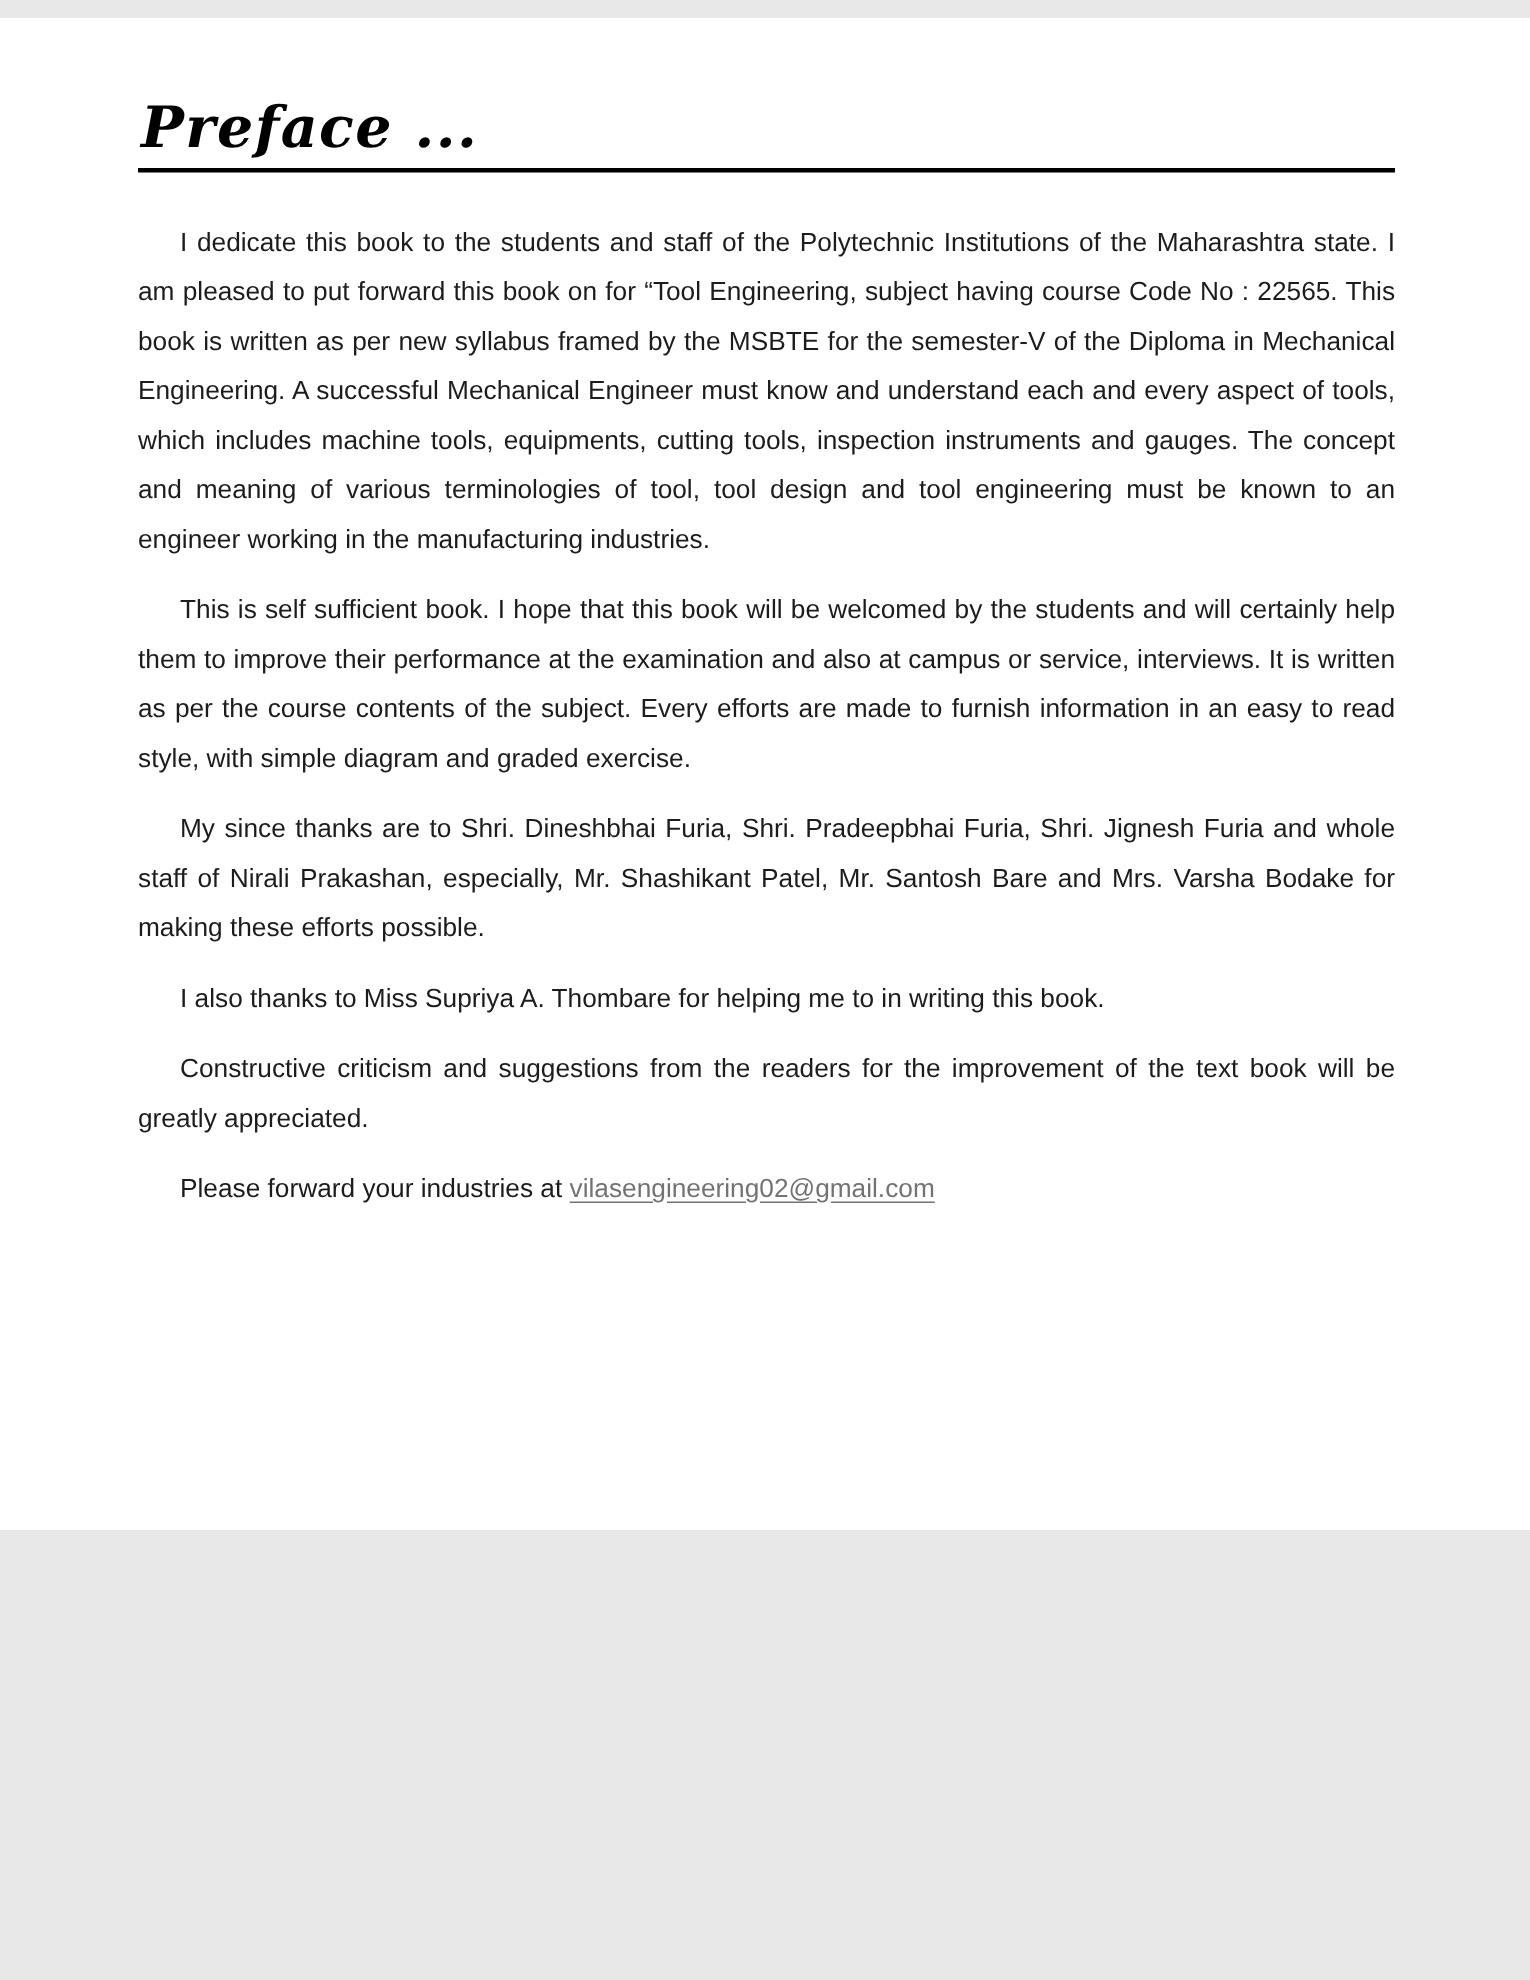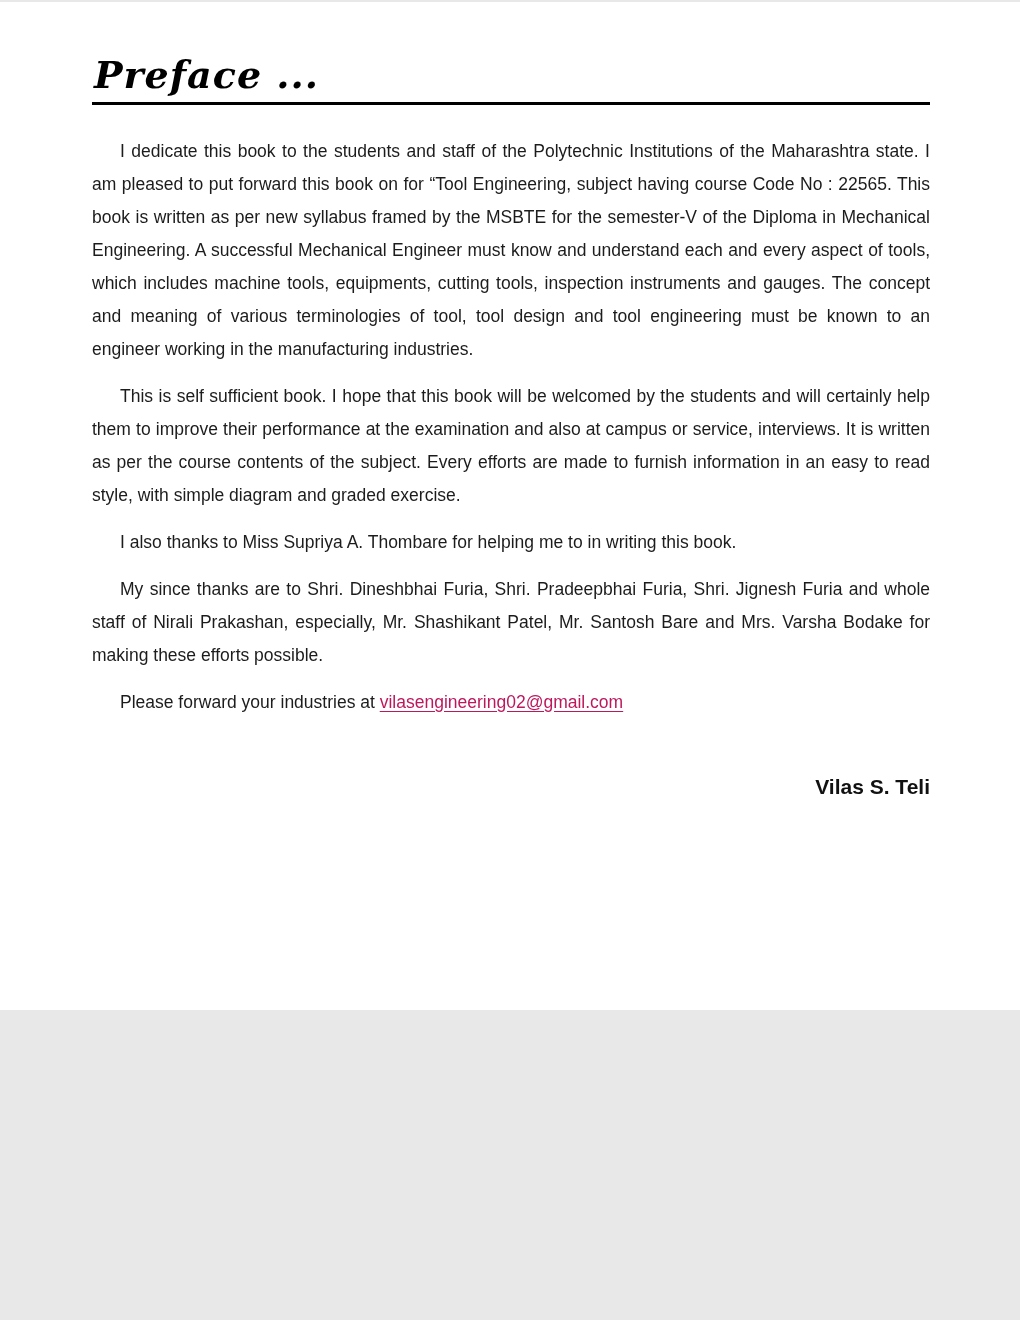--- a/index.html
+++ b/index.html
@@ -4,21 +4,21 @@
 <style>
   html, body {
     margin: 0;
     padding: 0;
     background: #e8e8e8;
   }
   .page {
     position: relative;
     width: 1020px;
     height: 1008px;
-    margin: 2px auto;
+    margin: 12px auto;
     background: #ffffff;
     box-sizing: border-box;
     padding: 52px 90px 0 92px;
     font-family: "Liberation Sans", sans-serif;
     color: #1c1c1c;
     overflow: hidden;
   }
   .title {
     font-family: "DejaVu Serif", serif;
     font-style: italic;
@@ -38,21 +38,21 @@
     margin: 0 0 14px 0;
     font-size: 17.5px;
     line-height: 33px;
     text-align: justify;
     text-indent: 28px;
   }
   .body-text p.para span { white-space: pre-wrap; }
   .bold { font-weight: 400; }
   .underline { text-decoration: underline; text-underline-offset: 3px; }
   .email {
-    color: #be185d;
+    color: #737373;
     text-decoration: underline;
     text-underline-offset: 3px;
     cursor: pointer;
   }
   .signature {
     margin-top: 56px;
     text-align: right;
     font-weight: 700;
     font-size: 21px;
     color: #111111;
@@ -61,19 +61,19 @@
 </head>
 <body>
 
 <div class="page">
   <h1 class="title">Preface ...</h1>
   <div class="title-rule"></div>
 
   <div class="body-text">
       <p class="para"><span>I dedicate this book to the students and staff of the Polytechnic Institutions of the Maharashtra state. I am pleased to put forward this book on for </span><span class="bold">“Tool Engineering,</span><span> subject having course </span><span class="bold">Code No : 22565.</span><span> This book is written as per new syllabus framed by the </span><span class="bold">MSBTE</span><span> for the semester-V of the </span><span class="bold">Diploma in Mechanical Engineering</span><span>. A successful Mechanical Engineer must know and understand each and every aspect of tools, which includes machine tools, equipments, cutting tools, inspection instruments and gauges. The concept and meaning of various terminologies of tool, tool design and tool engineering must be known to an engineer working in the manufacturing industries.</span></p>
       <p class="para"><span>This is self sufficient book. I hope that this book will be welcomed by the students and will certainly help them to improve their performance at the examination and also at campus or service, interviews. It is written as per the course contents of the subject. Every efforts are made to furnish information in an easy to read style, with simple diagram and graded exercise.</span></p>
+      <p class="para"><span>My since thanks are to </span><span class="bold">Shri. Dineshbhai Furia, Shri. Pradeepbhai Furia, Shri. Jignesh Furia</span><span> and whole staff of Nirali Prakashan, especially, Mr. Shashikant Patel, Mr. Santosh Bare and Mrs. Varsha Bodake for making these efforts possible.</span></p>
       <p class="para"><span>I also thanks to Miss Supriya A. Thombare for helping me to in writing this book.</span></p>
-      <p class="para"><span>My since thanks are to </span><span class="bold">Shri. Dineshbhai Furia, Shri. Pradeepbhai Furia, Shri. Jignesh Furia</span><span> and whole staff of Nirali Prakashan, especially, Mr. Shashikant Patel, Mr. Santosh Bare and Mrs. Varsha Bodake for making these efforts possible.</span></p>
+      <p class="para"><span>Constructive criticism and suggestions from the readers for the improvement of the text book will be greatly appreciated.</span></p>
       <p class="para"><span>Please forward your industries at </span><span class="underline email">vilasengineering02@gmail.com</span></p>
     </div>
 
-  <div class="signature">Vilas S. Teli</div>
 </div>
 
 </body></html>

